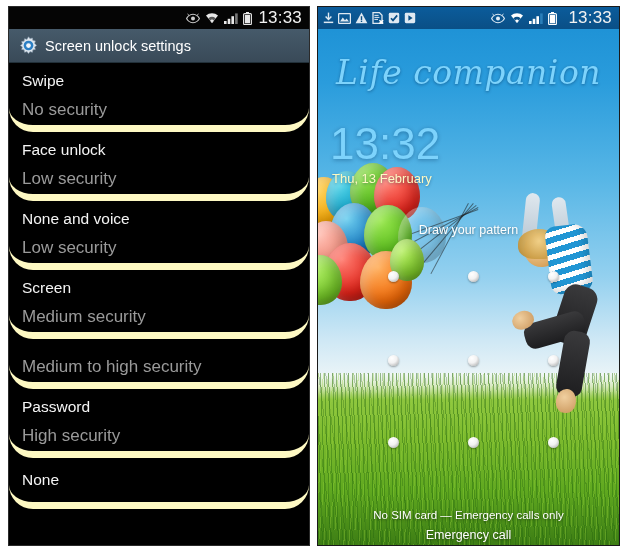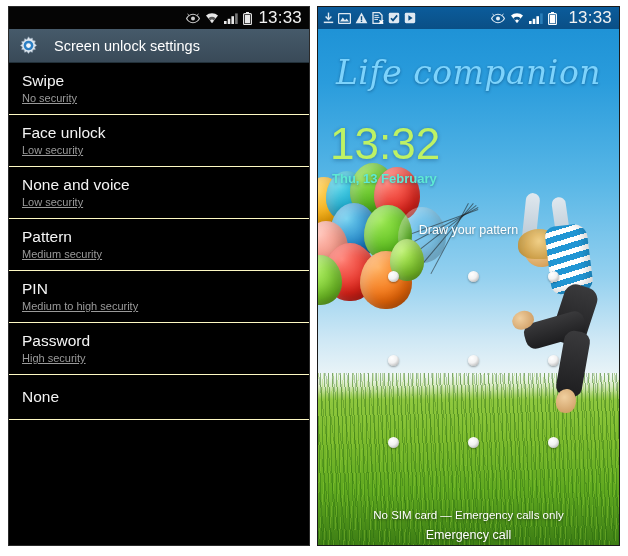--- a/index.html
+++ b/index.html
@@ -59,48 +59,48 @@
     background: linear-gradient(180deg,#465a6a 0%,#394a58 100%);
     border-bottom: 1px solid #223039;
     display: flex;
     align-items: center;
     padding-left: 10px;
     box-sizing: border-box;
   }
   .titlebar .title-text {
     color: #ffffff;
     font-size: 14.5px;
-    margin-left: 16px;
+    margin-left: 7px;
     font-weight: 400;
   }
   .gear {
     width: 19px; height: 19px;
     position: relative;
     flex: 0 0 auto;
   }
   .list {
     background: #000;
   }
   .list-item {
-    border-bottom: 1px solid #fef9c3;
+    border-bottom: 7px solid #fef9c3;
     padding: 8px 0 8px 13px;
     box-sizing: border-box;
+    border-radius: 24px;
   }
   .li-title {
     color: #f4f4f4;
     font-size: 15.5px;
     line-height: 19px;
     font-weight: 400;
   }
   .li-sub {
     color: #9a9a9a;
-    font-size: 11px;
+    font-size: 17px;
     line-height: 15px;
-    margin-top: 1px;
-    text-decoration: underline;
+    margin-top: 12px;
   }
   .list-item.no-sub { padding-top: 12px; padding-bottom: 13px; }
 
   
   .panel-right {
     position: absolute;
     left: 317px;
     top: 6px;
     width: 303px;
     height: 540px;
@@ -205,37 +205,36 @@
     font-style: italic;
     font-size: 33px;
     letter-spacing: .5px;
     text-shadow: 0 1px 3px rgba(0,40,80,.45);
     z-index: 5;
   }
   .clock {
     position: absolute;
     left: 12px;
     top: 115px;
-    color: #bef264;
+    color: #7dd3fc;
     font-size: 44px;
     font-weight: 300;
     letter-spacing: 0px;
     line-height: 44px;
     text-shadow: 0 1px 4px rgba(0,40,80,.40);
     z-index: 5;
   }
   .date {
     position: absolute;
     left: 14px;
     top: 164px;
-    color: #5eead4;
+    color: #fef9c3;
     font-size: 13px;
     text-shadow: 0 1px 3px rgba(0,40,80,.45);
     z-index: 5;
-    font-weight: bold;
   }
   .draw-hint {
     position: absolute;
     left: 0; right: 0;
     top: 216px;
     text-align: center;
     color: #ffffff;
     font-size: 12.5px;
     text-shadow: 0 1px 3px rgba(0,0,0,.45);
     z-index: 5;
@@ -330,25 +329,24 @@
       </div>
       <div class="list-item">
         <div class="li-title">Face unlock</div>
         <div class="li-sub">Low security</div>
       </div>
       <div class="list-item">
         <div class="li-title">None and voice</div>
         <div class="li-sub">Low security</div>
       </div>
       <div class="list-item">
-        <div class="li-title">Pattern</div>
+        <div class="li-title">Screen</div>
         <div class="li-sub">Medium security</div>
       </div>
       <div class="list-item">
-        <div class="li-title">PIN</div>
         <div class="li-sub">Medium to high security</div>
       </div>
       <div class="list-item">
         <div class="li-title">Password</div>
         <div class="li-sub">High security</div>
       </div>
       <div class="list-item no-sub">
         <div class="li-title">None</div>
       </div>
     </div>

